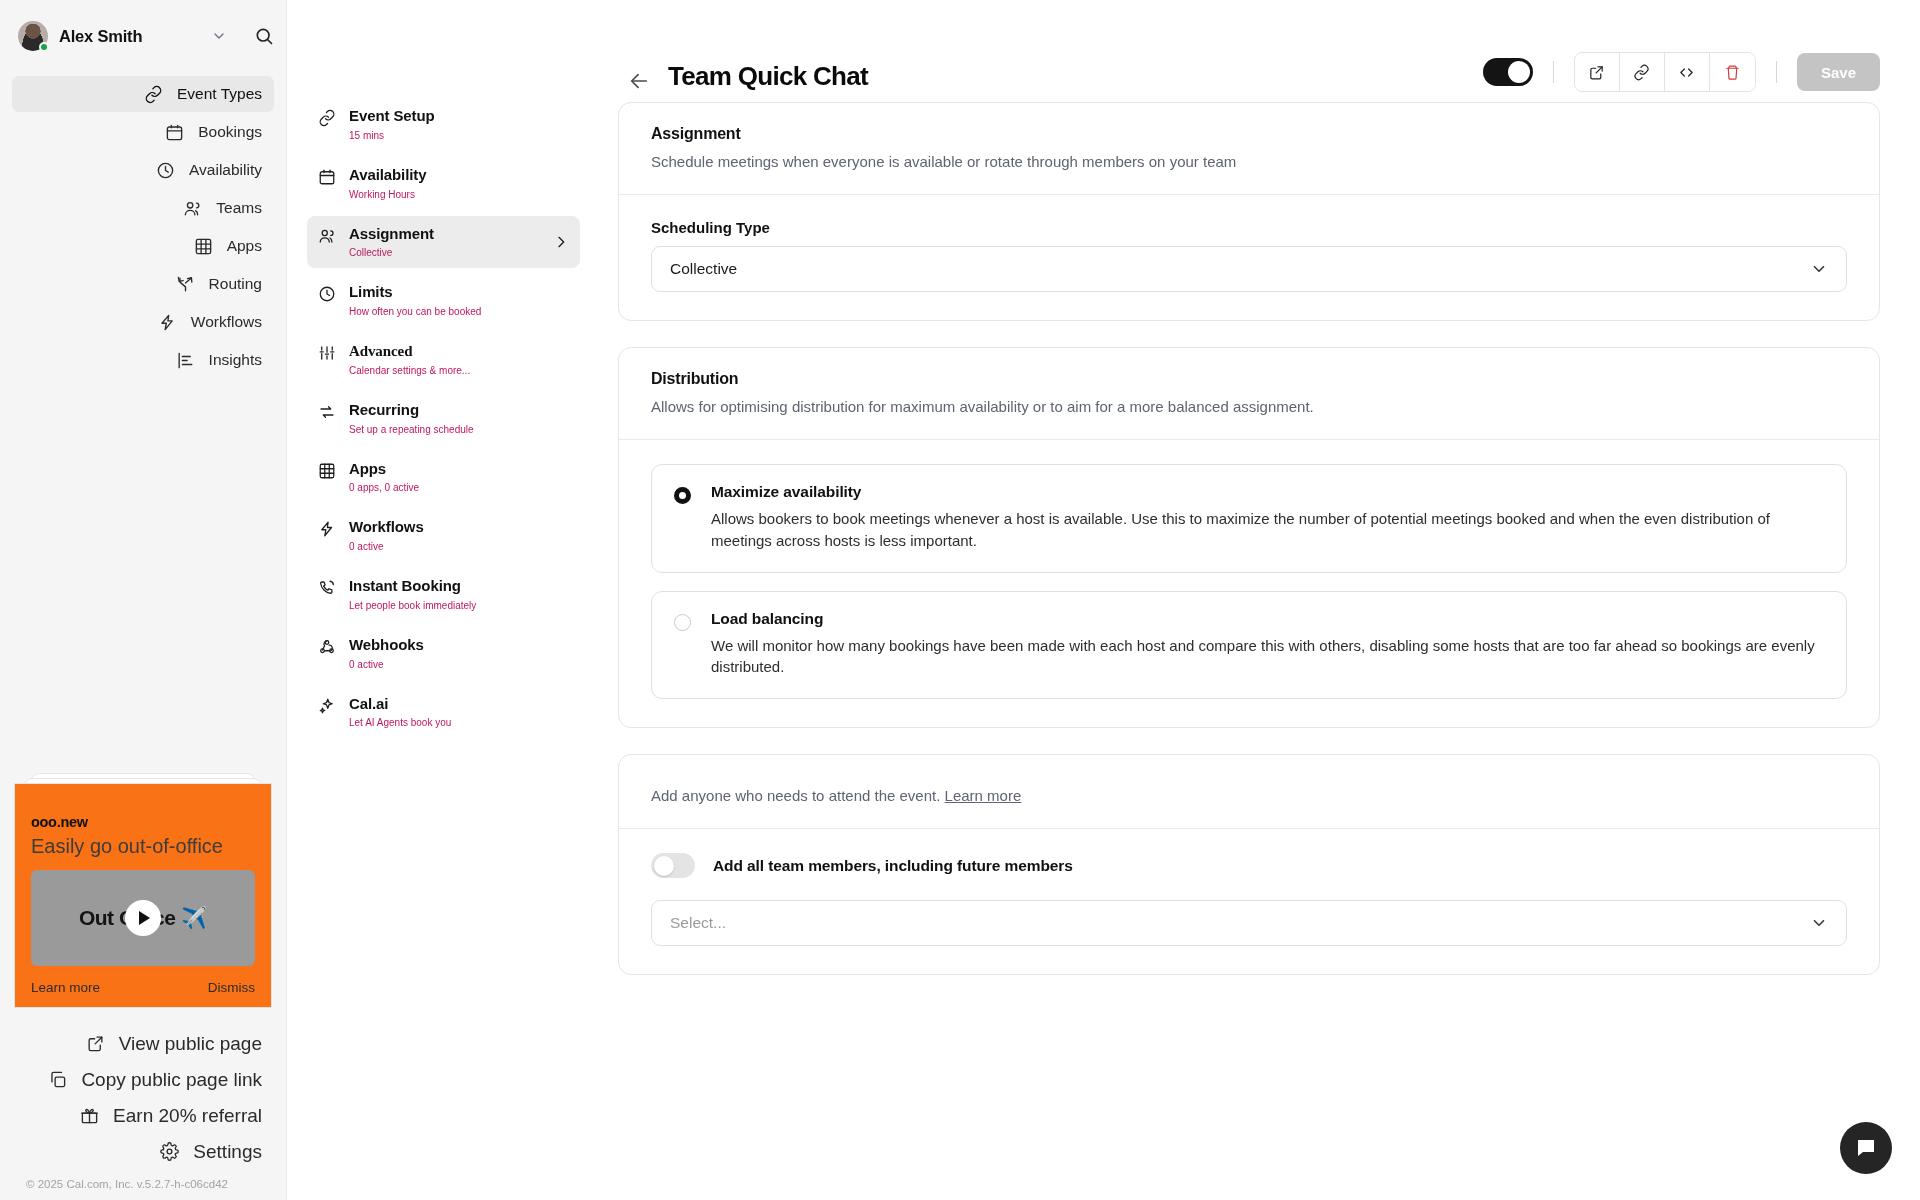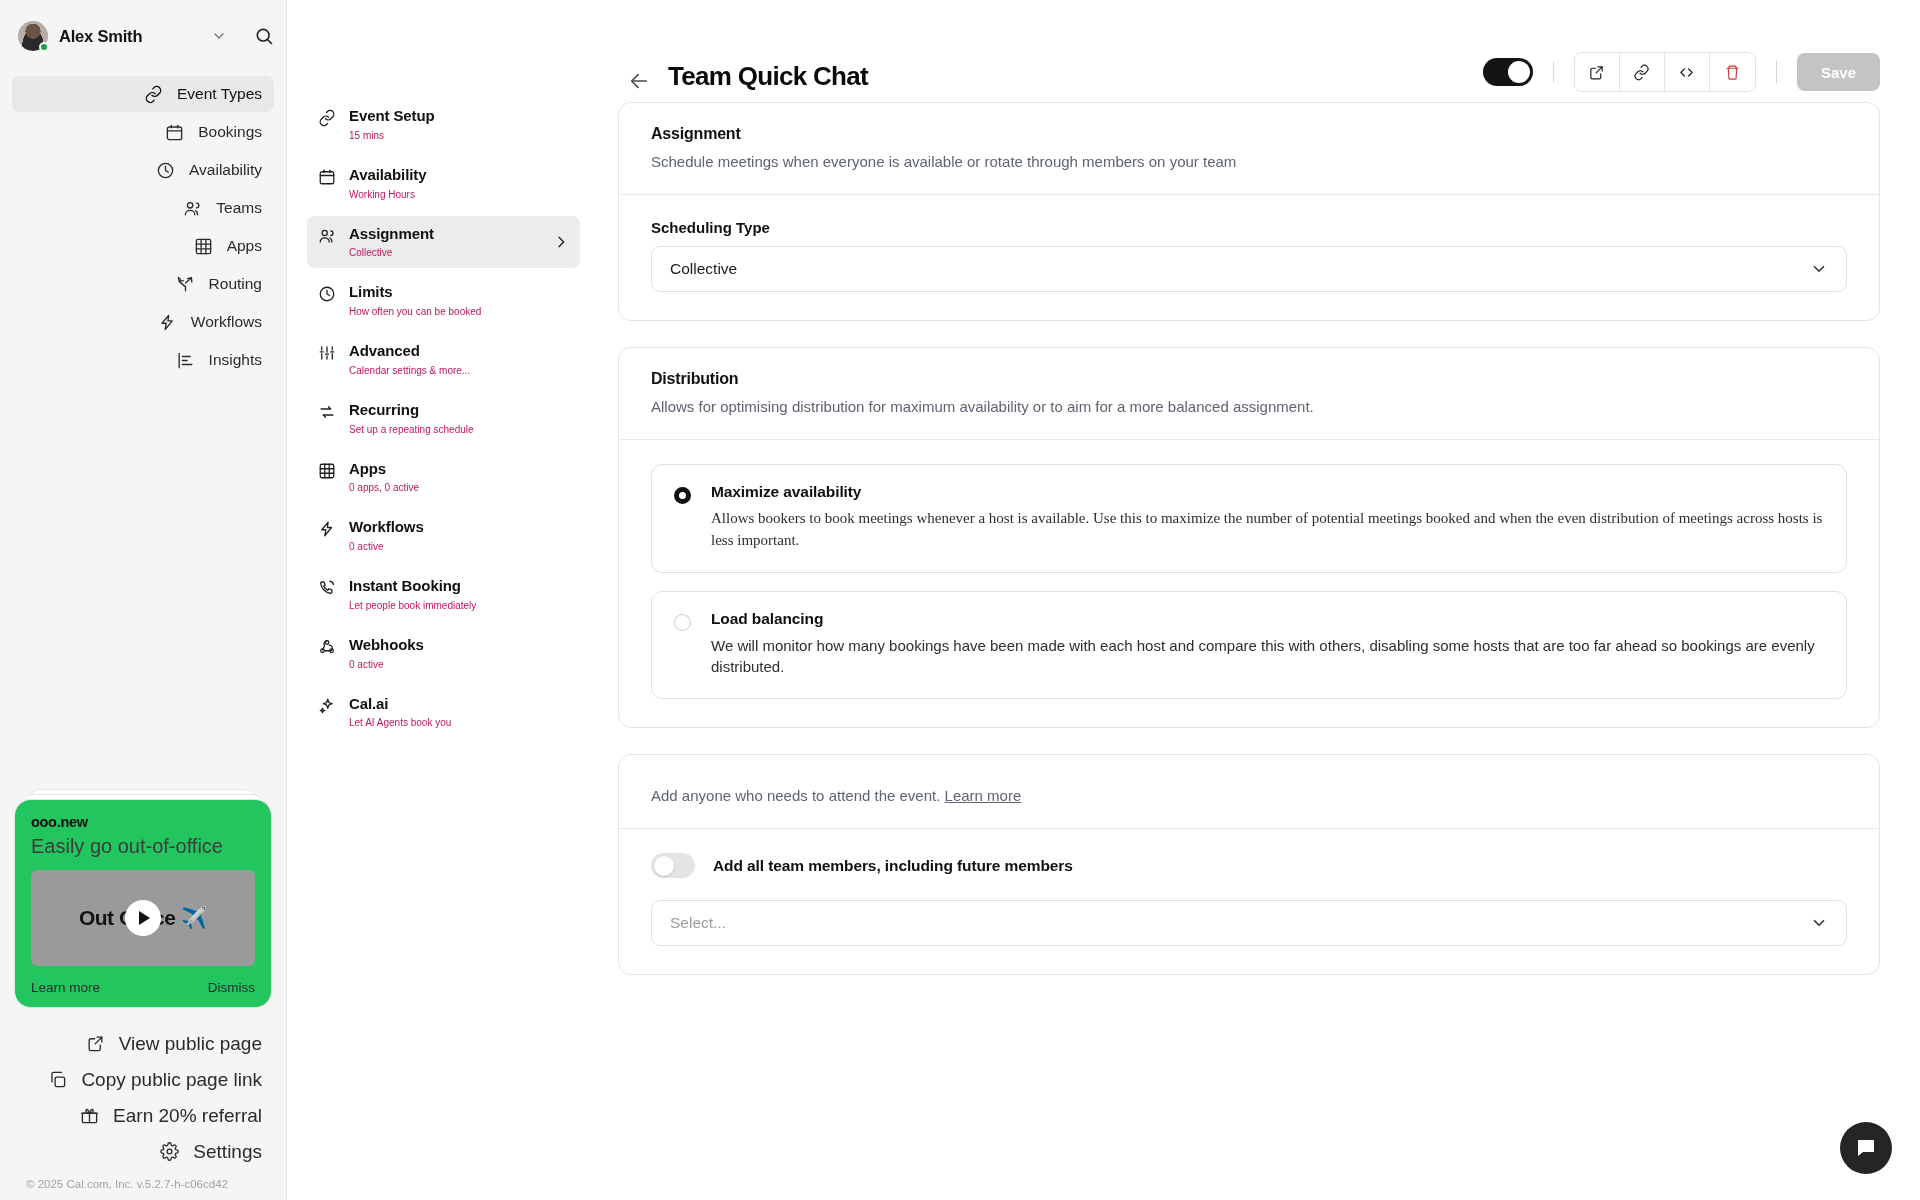--- a/index.html
+++ b/index.html
@@ -60,22 +60,22 @@
 
   
   .promo-wrap { position: relative; margin: 0 14px 18px 14px; }
   .promo-stack-1, .promo-stack-2 {
     position: absolute; left: 10px; right: 10px; border-radius: 10px;
     background: #fff; border: 1px solid #e7e7e7;
   }
   .promo-stack-1 { top: -10px; height: 22px; left: 16px; right: 16px; }
   .promo-stack-2 { top: -5px; height: 18px; }
   .promo {
-    position: relative; background: #22c55e; border: 1px solid #e4e4e4;
-    border-radius: 17px; padding: 14px 16px 12px;
+    position: relative; background: #f97316; border: 1px solid #e4e4e4;
+    border-radius: 0; padding: 30px 16px 12px;
   }
   .promo-title { font-size: 14.5px; font-weight: 700; color: #111; letter-spacing: -.3px; }
   .promo-sub { font-size: 20px; color: #3c3c3c; margin-top: 5px; }
   .promo-video {
     position: relative; margin-top: 12px; height: 96px; border-radius: 6px;
     background: #9a9a9a; display: flex; align-items: center; justify-content: center;
     overflow: hidden;
   }
   .promo-video-text {
     font-size: 21px; font-weight: 700; color: #141414; letter-spacing: -.5px;
@@ -446,21 +446,21 @@
             <line x1="5" y1="13" x2="5" y2="20"></line>
             <line x1="3" y1="10.5" x2="7" y2="10.5"></line>
             <line x1="12" y1="4" x2="12" y2="11"></line>
             <line x1="12" y1="16" x2="12" y2="20"></line>
             <line x1="10" y1="13.5" x2="14" y2="13.5"></line>
             <line x1="19" y1="4" x2="19" y2="8"></line>
             <line x1="19" y1="13" x2="19" y2="20"></line>
             <line x1="17" y1="10.5" x2="21" y2="10.5"></line>
           </svg></span>
       <span class="ev-txt">
-        <span class="ev-title" style="display: block;">Advanced</span>
+        <span class="ev-title" style="display: block; font-family: Liberation Serif, serif;">Advanced</span>
         <span class="ev-sub" style="display: block;">Calendar settings &amp; more...</span>
       </span>
     </div>
 
     <div class="ev-item">
       <span class="ev-ico"><svg viewBox="0 0 24 24">
             <path d="M4 8h13l-3-3"></path>
             <path d="M20 16H7l3 3"></path>
           </svg></span>
       <span class="ev-txt">
@@ -603,21 +603,21 @@
       <section class="card">
         <div class="card-head">
           <div class="card-title">Distribution</div>
           <div class="card-desc">Allows for optimising distribution for maximum availability or to aim for a more balanced assignment.</div>
         </div>
         <div class="card-body">
           <div class="radio-card">
             <span class="radio checked"></span>
             <span>
               <span class="radio-title" style="display: block;">Maximize availability</span>
-              <span class="radio-desc" style="display: block; font-family: Liberation Serif, serif;">Allows bookers to book meetings whenever a host is available. Use this to maximize the number of potential meetings booked and when the even distribution of meetings across hosts is less important.</span>
+              <span class="radio-desc" style="display: block;">Allows bookers to book meetings whenever a host is available. Use this to maximize the number of potential meetings booked and when the even distribution of meetings across hosts is less important.</span>
             </span>
           </div>
           <div class="radio-card">
             <span class="radio"></span>
             <span>
               <span class="radio-title" style="display: block;">Load balancing</span>
               <span class="radio-desc" style="display: block;">We will monitor how many bookings have been made with each host and compare this with others, disabling some hosts that are too far ahead so bookings are evenly distributed.</span>
             </span>
           </div>
         </div>

